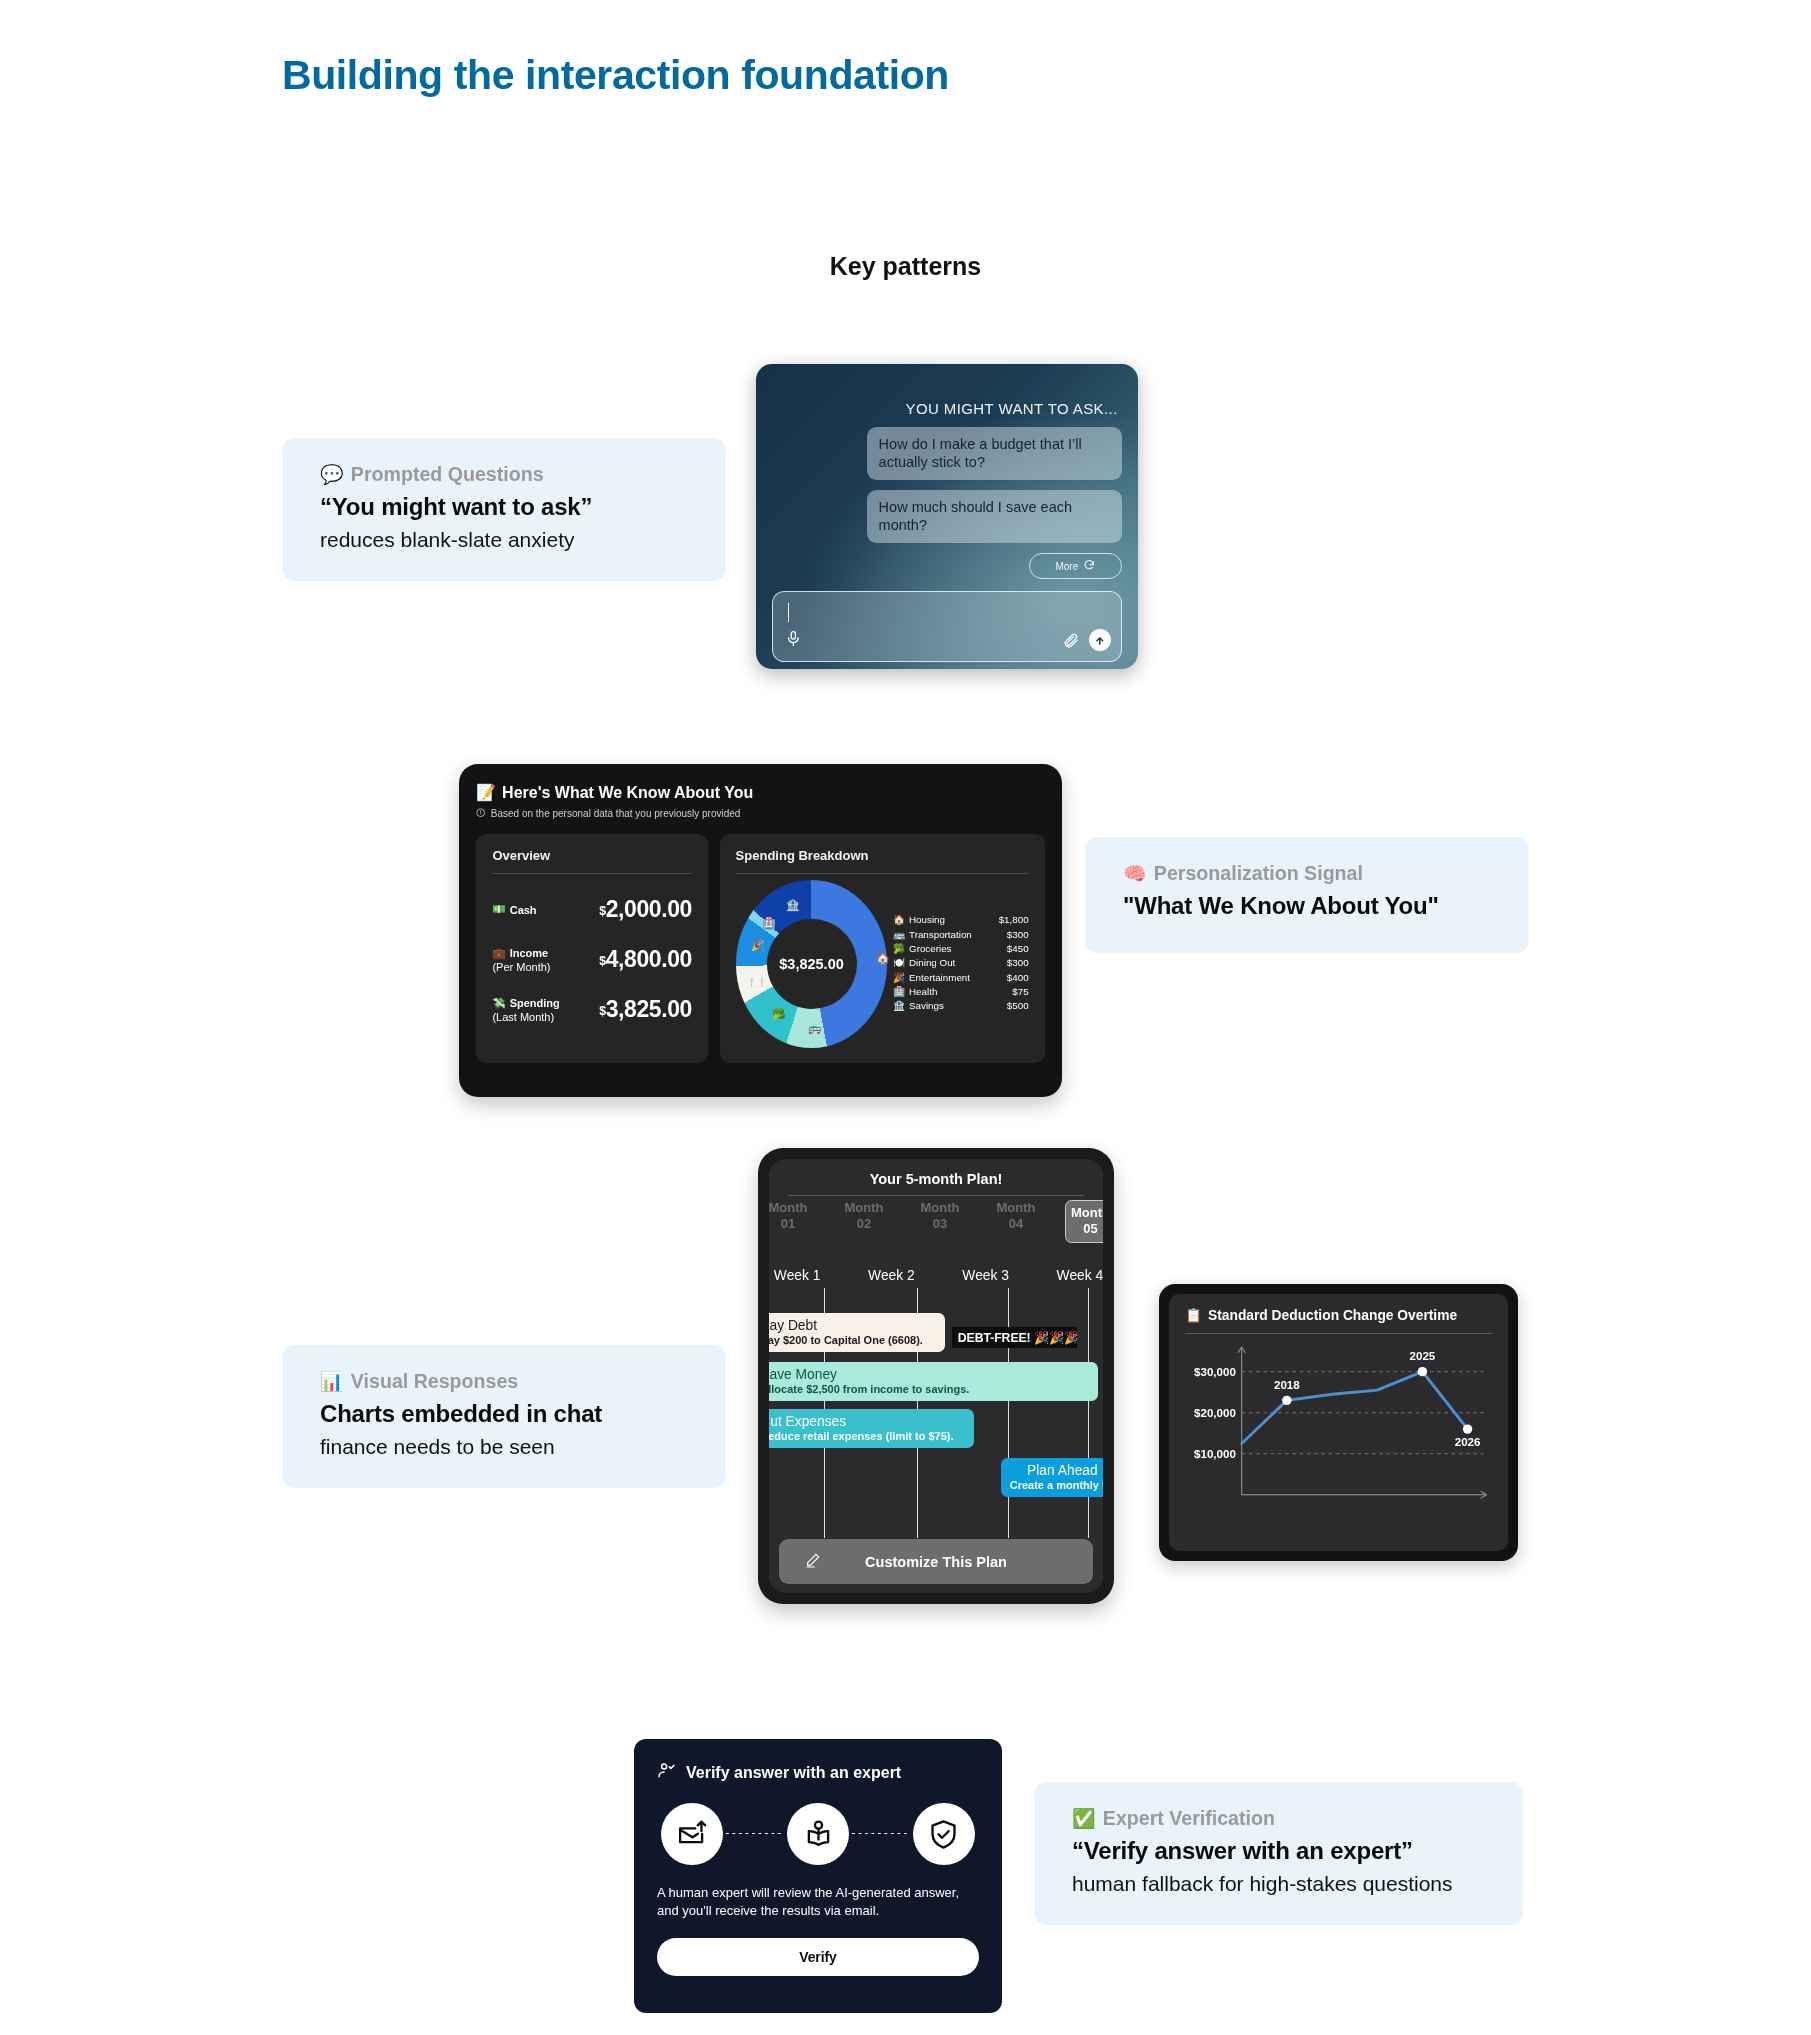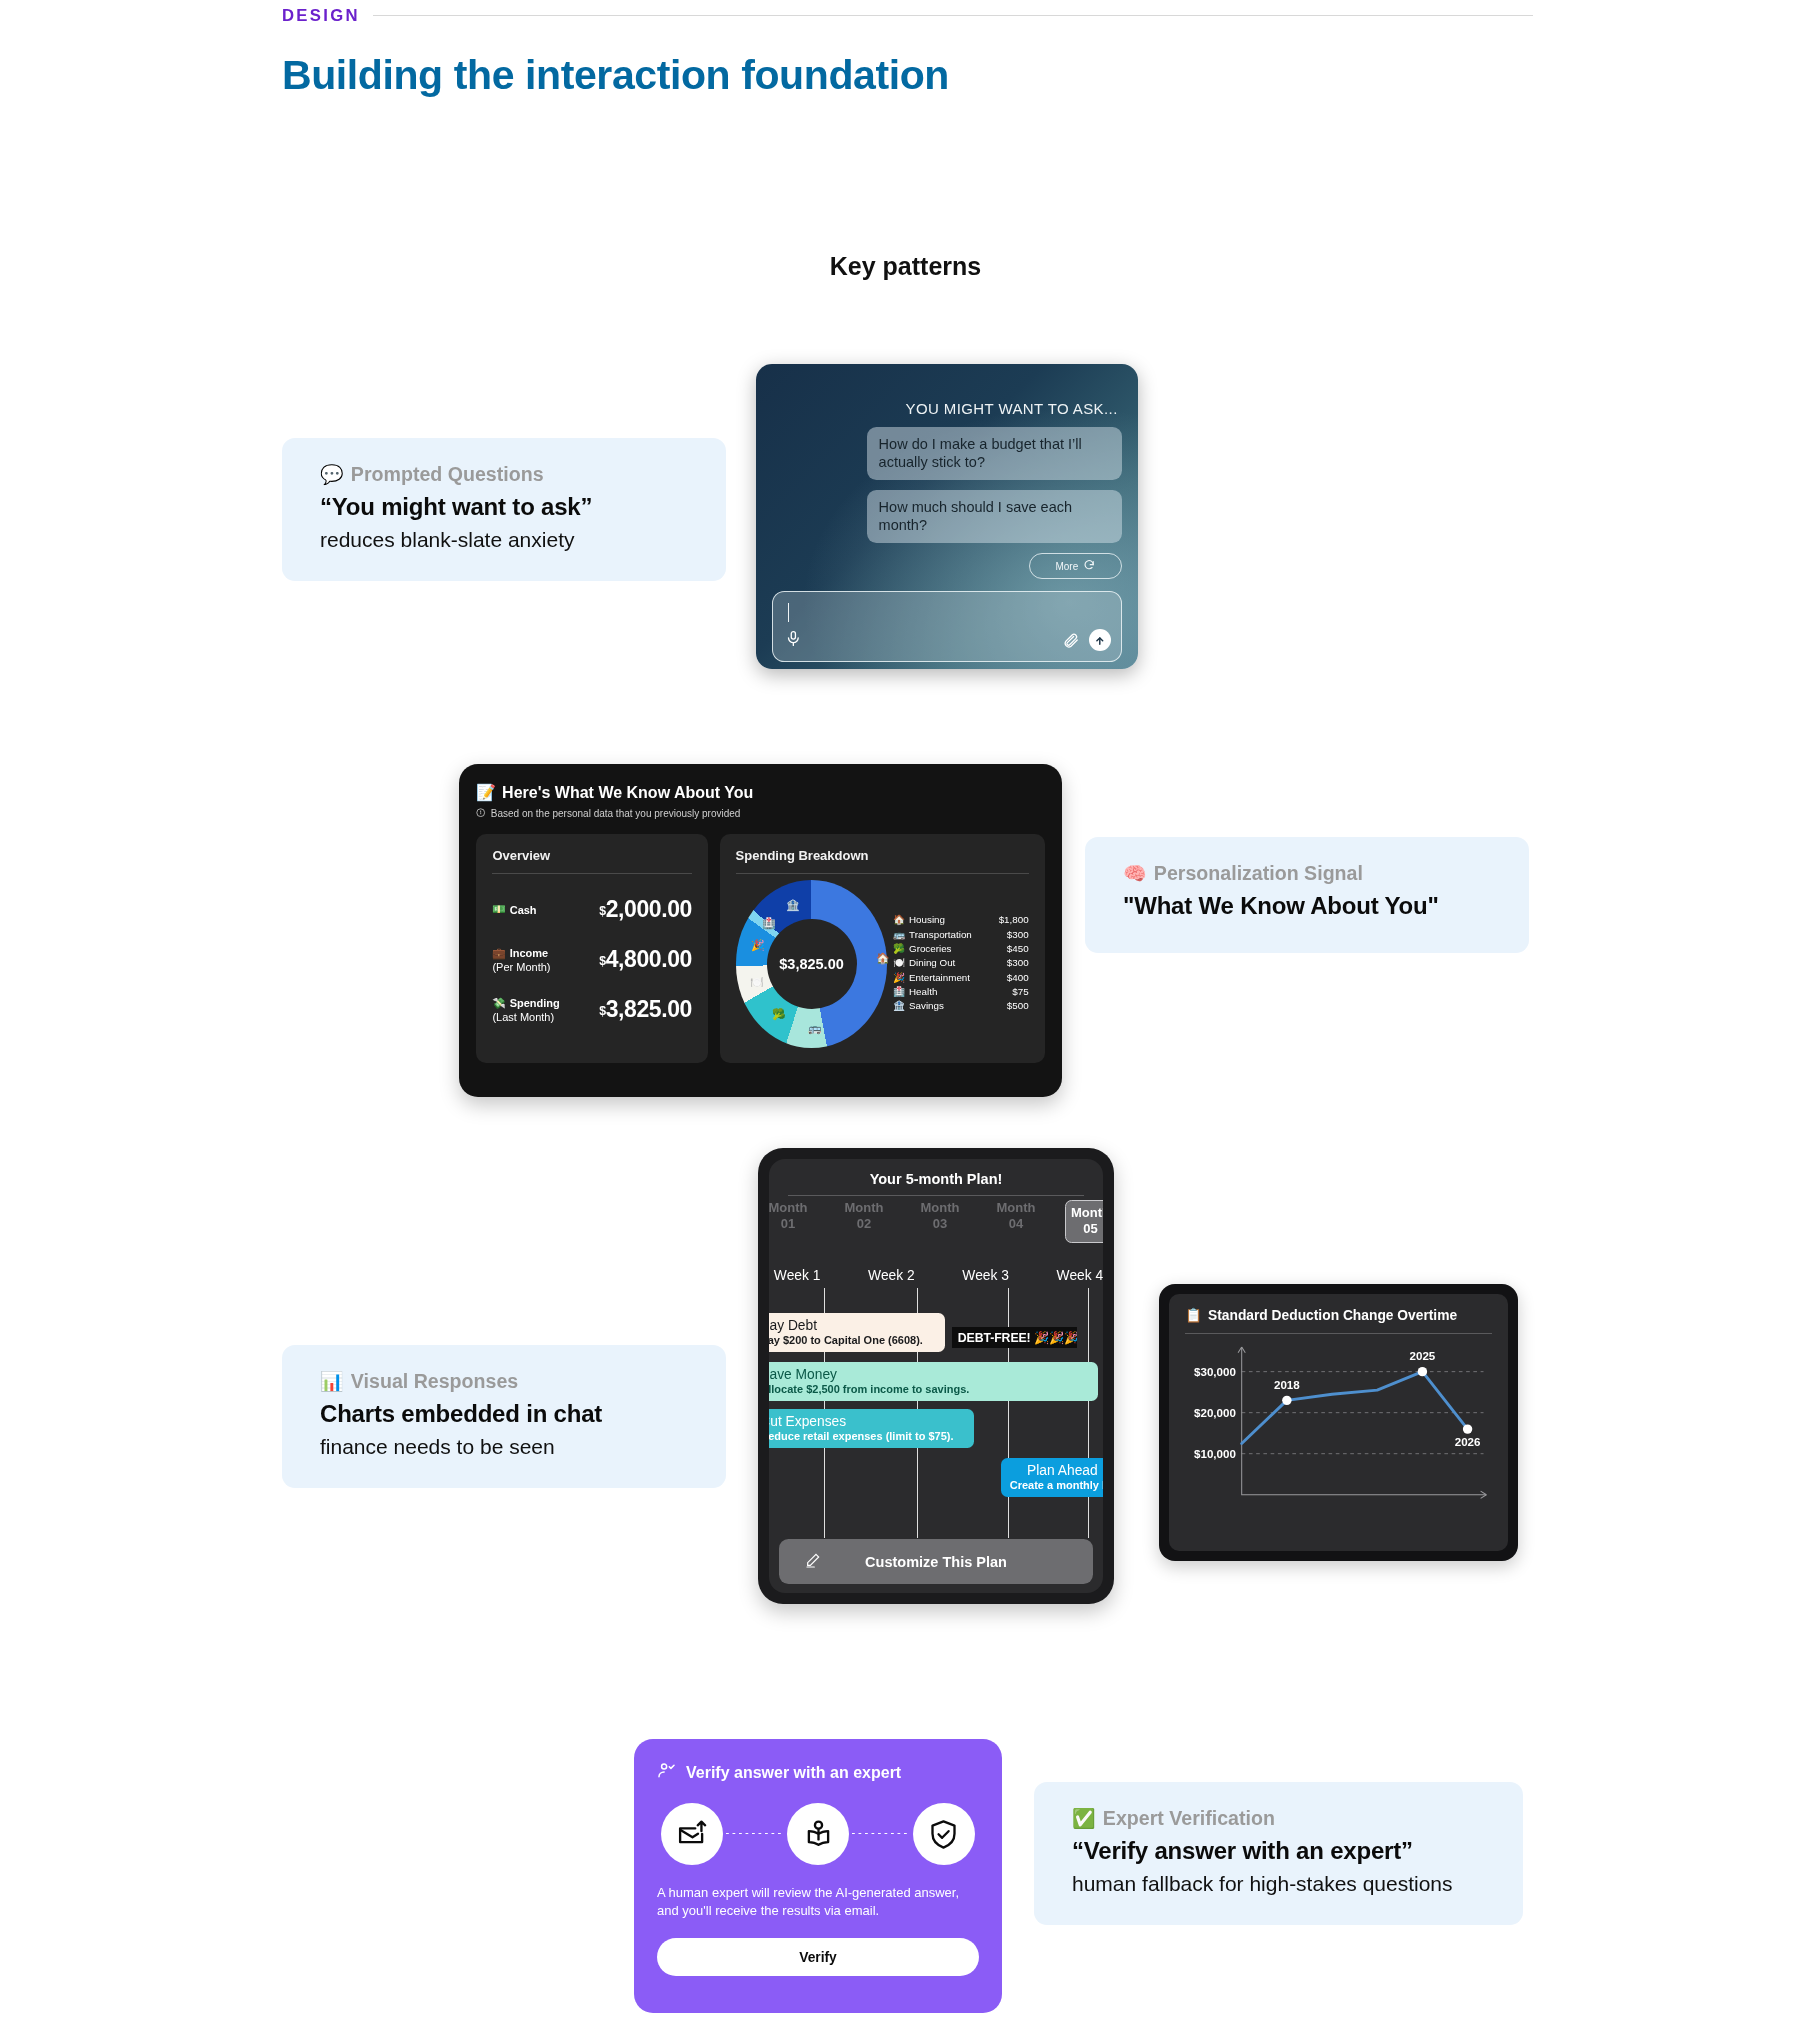--- a/index.html
+++ b/index.html
@@ -215,21 +215,21 @@
     padding: 10px;
   }
   .line-screen { width: 100%; height: 100%; background: #2b2b2d; border-radius: 10px; padding: 13px 16px; }
   .line-title { display: flex; align-items: center; gap: 5.8px; color: #ffffff; font-size: 13.8px; font-weight: 700; }
   .line-rule { height: 0.7px; background: #5a5a5c; margin: 10px 0 0 0; }
 
   
   #mock-verify {
     position: absolute; left: 634px; top: 1739px;
     width: 368px; height: 274px;
-    background: #8b5cf6; border-radius: 19px;
+    background: #0f172a; border-radius: 12px;
     padding: 22px 23px;
   }
   .vf-title { display: flex; align-items: center; gap: 10px; color: #ffffff; font-size: 16px; font-weight: 700; }
   .vf-steps { display: flex; align-items: center; justify-content: space-between; margin-top: 19px; padding: 0 4.3px; }
   .vf-circle {
     width: 62px; height: 62px; border-radius: 50%; background: #ffffff;
     display: flex; align-items: center; justify-content: center; flex: none;
   }
   .vf-dots { flex: 1; height: 1.4px; margin: 0 2.9px;
     background-image: linear-gradient(to right, #ffffff 42%, rgba(255,255,255,0) 0%);
@@ -240,24 +240,20 @@
     display: flex; align-items: center; justify-content: center;
     color: #0b0b0b; font-size: 13.8px; font-weight: 700; border: none; width: 100%;
     font-family: "Liberation Sans", sans-serif;
   }
 </style>
 </head>
 <body>
 
 <div class="page">
 
-  <div class="eyebrow-row">
-    <div class="eyebrow">DESIGN</div>
-    <div class="eyebrow-rule"></div>
-  </div>
 
   <h1 class="page-title">Building the interaction foundation</h1>
   <h2 class="section-heading">Key patterns</h2>
 
   <div class="caption-card" id="card-prompted">
     <div class="cc-kicker">
       <span class="emoji">💬</span>
       <span>Prompted Questions</span>
     </div>
     <div class="cc-title">“You might want to ask”</div>

